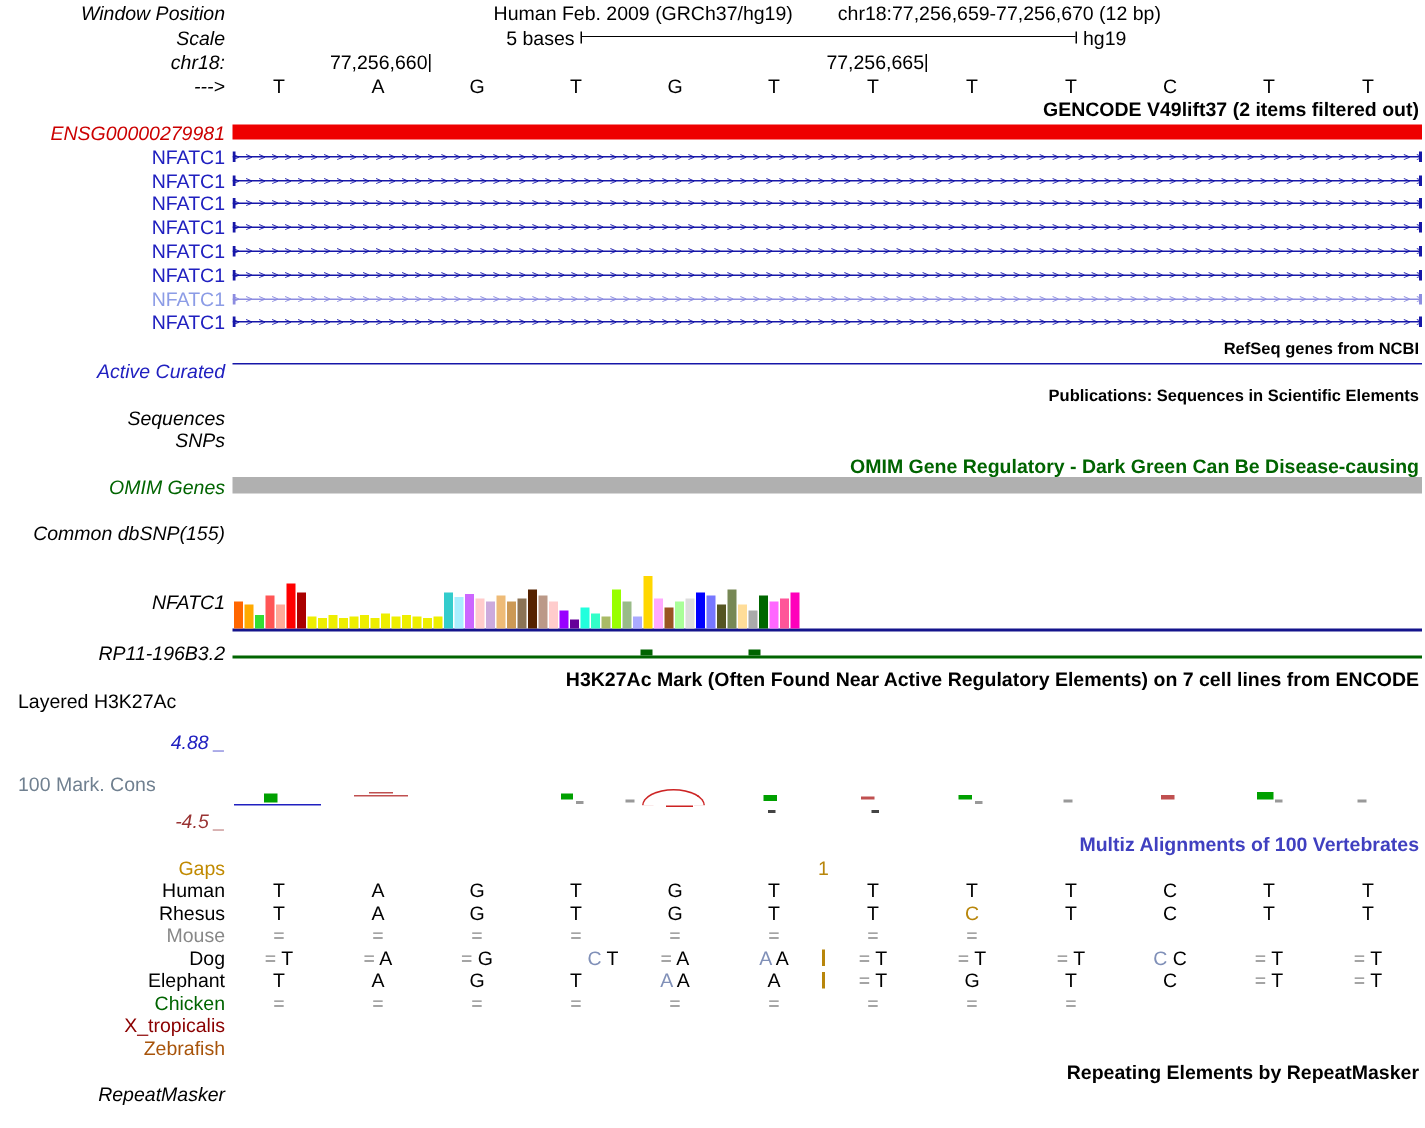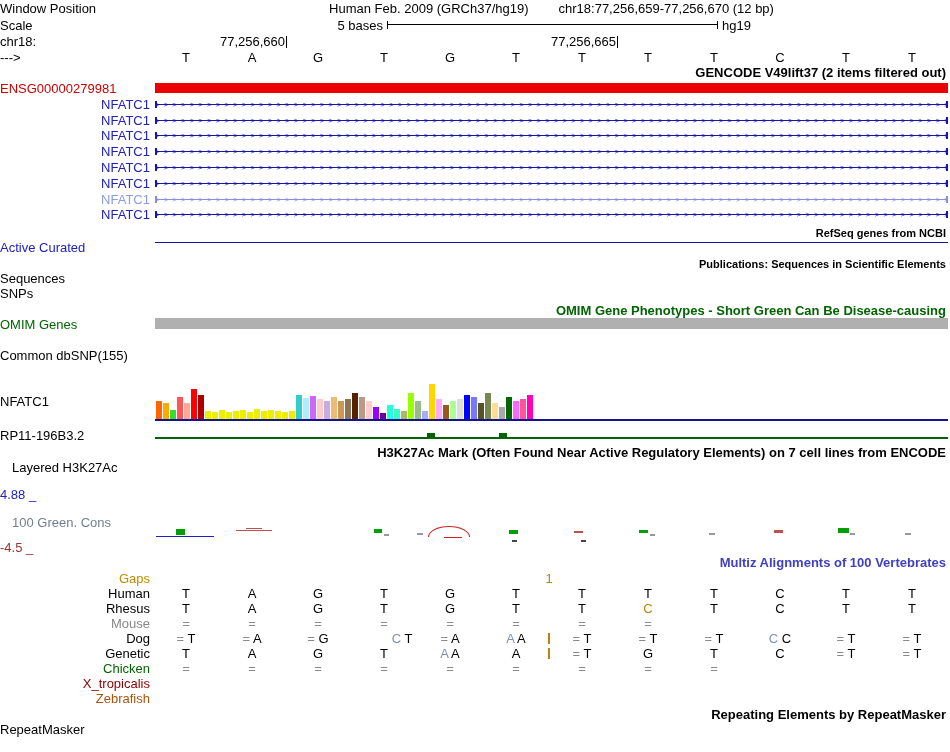--- a/index.html
+++ b/index.html
@@ -1,18 +1,18 @@
 <!DOCTYPE html>
 <html><head>
 <meta charset="utf-8">
 <style>
   html,body{margin:0;padding:0;background:#fff;}
   #browser{position:relative;width:950px;height:752px;background:#fff;overflow:hidden;
     font-family:"Liberation Sans","DejaVu Sans",sans-serif;font-size:13px;color:#000;}
-  .glabel{position:absolute;left:0;width:150px;line-height:15px;white-space:nowrap;}
+  .glabel{position:absolute;left:0;width:150px;text-align:right;line-height:15px;white-space:nowrap;font-style:italic;}
   .lleft{position:absolute;left:12px;line-height:15px;white-space:nowrap;}
   .ctitle{position:absolute;left:153px;width:793px;text-align:right;line-height:14px;white-space:nowrap;font-weight:bold;}
   .small{font-size:11px;}
   .rt{position:absolute;text-align:right;line-height:15px;white-space:nowrap;}
   .hdr{position:absolute;left:155px;width:793px;top:1px;display:flex;justify-content:center;gap:30px;line-height:15px;white-space:nowrap;}
   .tick{position:absolute;width:1px;background:#000;}
   .trackbar{position:absolute;left:155px;width:793px;}
 </style>
 </head>
 <body>
@@ -43,37 +43,37 @@
   <div class="trackbar" style="top:83px;height:10px;background:#ee0000"></div>
 
   <div class="ctitle small" style="top:226px">RefSeq genes from NCBI</div>
   <div class="trackbar" style="top:242px;height:1px;background:#1616a8"></div>
   <div class="glabel" style="top:240px;color:#2020c0">Active Curated</div>
 
   <div class="ctitle small" style="top:257px">Publications: Sequences in Scientific Elements</div>
   <div class="glabel" style="top:271px">Sequences</div>
   <div class="glabel" style="top:286px">SNPs</div>
 
-  <div class="ctitle" style="top:304px;color:#006400">OMIM Gene Phenotypes - Short Green Can Be Disease-causing</div>
+  <div class="ctitle" style="top:304px;color:#006400">OMIM Gene Regulatory - Dark Green Can Be Disease-causing</div>
   <div class="glabel" style="top:317px;color:#006400">OMIM Genes</div>
   <div class="trackbar" style="top:318px;height:11px;background:#b0b0b0"></div>
 
   <div class="glabel" style="top:348px">Common dbSNP(155)</div>
 
   <div class="glabel" style="top:394px">NFATC1</div>
   <div class="trackbar" style="top:419px;height:2px;background:#14148c"></div>
 
   <div class="glabel" style="top:428px">RP11-196B3.2</div>
   <div class="trackbar" style="top:437px;height:2px;background:#006400"></div>
 
   <div class="ctitle" style="top:446px">H3K27Ac Mark (Often Found Near Active Regulatory Elements) on 7 cell lines from ENCODE</div>
   <div class="lleft" style="top:460px">Layered H3K27Ac</div>
 
   <div class="glabel" style="top:487px;color:#2020c0">4.88 _</div>
-  <div class="lleft" style="top:515px;color:#708090">100 Green. Cons</div>
+  <div class="lleft" style="top:515px;color:#708090">100 Mark. Cons</div>
   <div class="glabel" style="top:540px;color:#993333">-4.5 _</div>
 
   <div class="ctitle" style="top:556px;color:#4040c0">Multiz Alignments of 100 Vertebrates</div>
 
   <div class="ctitle" style="top:708px">Repeating Elements by RepeatMasker</div>
   <div class="glabel" style="top:722px">RepeatMasker</div>
 
 <div style="position:absolute;left:153px;top:64px;height:688px;width:1px;background:#c6d2ee;z-index:-1;"></div>
     <div style="position:absolute;left:219px;top:64px;height:688px;width:1px;background:#c6d2ee;z-index:-1;"></div>
     <div style="position:absolute;left:285px;top:64px;height:688px;width:1px;background:#c6d2ee;z-index:-1;"></div>
@@ -276,21 +276,21 @@
     <div style="position:absolute;left:384px;top:631px;transform:translateX(-50%);line-height:15px;white-space:pre;margin-left:18px;"><span style="color: rgb(128, 144, 184);">C</span><span style="color: rgb(0, 0, 0);"> T</span></div>
     <div style="position:absolute;left:450px;top:631px;transform:translateX(-50%);line-height:15px;white-space:pre;"><span style="color: rgb(138, 138, 138);">=</span><span style="color: rgb(0, 0, 0);"> A</span></div>
     <div style="position:absolute;left:516px;top:631px;transform:translateX(-50%);line-height:15px;white-space:pre;"><span style="color: rgb(128, 144, 184);">A</span><span style="color: rgb(0, 0, 0);"> A</span></div>
     <div style="position:absolute;left:582px;top:631px;transform:translateX(-50%);line-height:15px;white-space:pre;"><span style="color: rgb(138, 138, 138);">=</span><span style="color: rgb(0, 0, 0);"> T</span></div>
     <div style="position:absolute;left:648px;top:631px;transform:translateX(-50%);line-height:15px;white-space:pre;"><span style="color: rgb(138, 138, 138);">=</span><span style="color: rgb(0, 0, 0);"> T</span></div>
     <div style="position:absolute;left:714px;top:631px;transform:translateX(-50%);line-height:15px;white-space:pre;"><span style="color: rgb(138, 138, 138);">=</span><span style="color: rgb(0, 0, 0);"> T</span></div>
     <div style="position:absolute;left:780px;top:631px;transform:translateX(-50%);line-height:15px;white-space:pre;"><span style="color: rgb(128, 144, 184);">C</span><span style="color: rgb(0, 0, 0);"> C</span></div>
     <div style="position:absolute;left:846px;top:631px;transform:translateX(-50%);line-height:15px;white-space:pre;"><span style="color: rgb(138, 138, 138);">=</span><span style="color: rgb(0, 0, 0);"> T</span></div>
     <div style="position:absolute;left:912px;top:631px;transform:translateX(-50%);line-height:15px;white-space:pre;"><span style="color: rgb(138, 138, 138);">=</span><span style="color: rgb(0, 0, 0);"> T</span></div>
     <div style="position:absolute;left:548px;top:633px;width:2px;height:11px;background:#b8860b;"></div>
-    <div style="position:absolute;left:0;width:150px;top:646px;text-align:right;line-height:15px;color:#000000;white-space:nowrap;">Genetic</div>
+    <div style="position:absolute;left:0;width:150px;top:646px;text-align:right;line-height:15px;color:#000000;white-space:nowrap;">Elephant</div>
     <div style="position:absolute;left:186px;top:646px;transform:translateX(-50%);line-height:15px;white-space:pre;"><span style="color: rgb(0, 0, 0);">T</span></div>
     <div style="position:absolute;left:252px;top:646px;transform:translateX(-50%);line-height:15px;white-space:pre;"><span style="color: rgb(0, 0, 0);">A</span></div>
     <div style="position:absolute;left:318px;top:646px;transform:translateX(-50%);line-height:15px;white-space:pre;"><span style="color: rgb(0, 0, 0);">G</span></div>
     <div style="position:absolute;left:384px;top:646px;transform:translateX(-50%);line-height:15px;white-space:pre;"><span style="color: rgb(0, 0, 0);">T</span></div>
     <div style="position:absolute;left:450px;top:646px;transform:translateX(-50%);line-height:15px;white-space:pre;"><span style="color: rgb(128, 144, 184);">A</span><span style="color: rgb(0, 0, 0);"> A</span></div>
     <div style="position:absolute;left:516px;top:646px;transform:translateX(-50%);line-height:15px;white-space:pre;"><span style="color: rgb(0, 0, 0);">A</span></div>
     <div style="position:absolute;left:582px;top:646px;transform:translateX(-50%);line-height:15px;white-space:pre;"><span style="color: rgb(138, 138, 138);">=</span><span style="color: rgb(0, 0, 0);"> T</span></div>
     <div style="position:absolute;left:648px;top:646px;transform:translateX(-50%);line-height:15px;white-space:pre;"><span style="color: rgb(0, 0, 0);">G</span></div>
     <div style="position:absolute;left:714px;top:646px;transform:translateX(-50%);line-height:15px;white-space:pre;"><span style="color: rgb(0, 0, 0);">T</span></div>
     <div style="position:absolute;left:780px;top:646px;transform:translateX(-50%);line-height:15px;white-space:pre;"><span style="color: rgb(0, 0, 0);">C</span></div>

